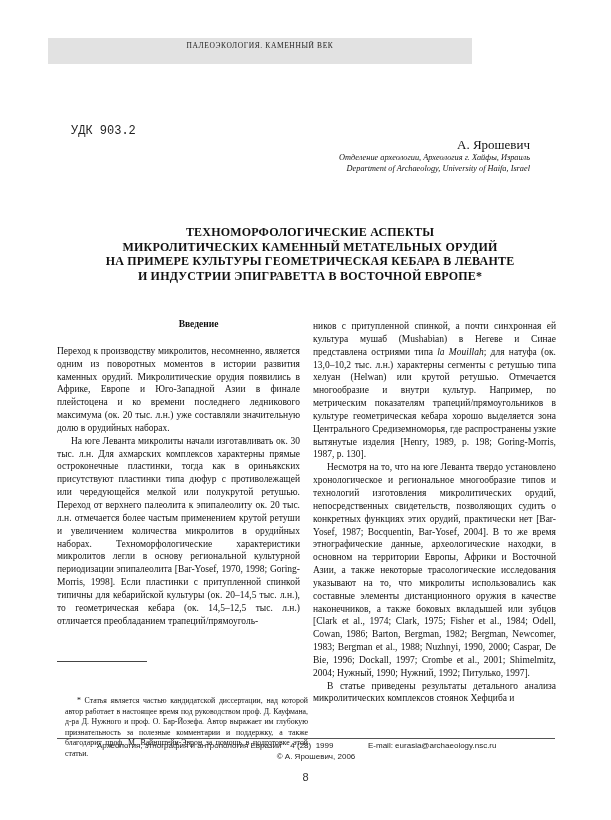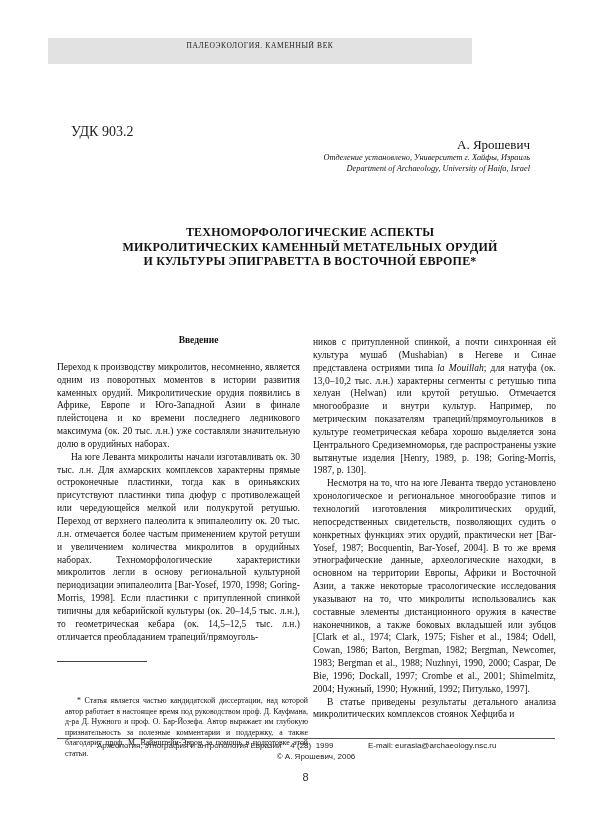--- a/index.html
+++ b/index.html
@@ -1,23 +1,23 @@
 <!DOCTYPE html>
 <html><head>
   <meta charset="utf-8">
   <style>
     html, body { margin: 0; padding: 0; background: #ffffff; }
     body { width: 611px; height: 820px; position: relative; overflow: hidden; font-family: "Liberation Serif", serif; color: #111; }
     .header-band { position: absolute; left: 48px; top: 38px; width: 424px; height: 26px; background: #e2e2e2; text-align: center; font-family: "Liberation Serif", serif; font-size: 7.5px; letter-spacing: 0.6px; line-height: 15px; color: #222; }
-    .udk { position: absolute; left: 71px; top: 124px; font-family: Liberation Serif, serif; font-size: 14px; color: #222; }
+    .udk { position: absolute; left: 71px; top: 124px; font-family: Liberation Mono, monospace; font-size: 12px; color: #222; }
     .author-block { position: absolute; right: 81px; top: 137px; text-align: right; }
     .author-name { font-weight: normal; font-size: 13px; line-height: 16px; }
     .affil { font-style: italic; font-size: 8.3px; line-height: 10.5px; }
     .title { position: absolute; left: 100px; width: 420px; top: 225px; text-align: center; font-weight: bold; font-size: 12px; line-height: 14.5px; letter-spacing: 0.2px; }
-    .col { position: absolute; top: 318px; width: 243px; font-size: 9.5px; line-height: 12.85px; text-align: justify; margin-top: 16px; }
+    .col { position: absolute; top: 318px; width: 243px; font-size: 9.5px; line-height: 12.85px; text-align: justify; }
     .col.left { left: 57px; }
     .col.right { left: 313px; top: 320px; }
     .section-head { text-align: center; font-weight: bold; font-size: 9.5px; margin: 0 0 14px 0; padding-left: 40px; }
     p { margin: 0; text-indent: 14px; }
     p.noindent { text-indent: 0; }
     .fn-rule { position: absolute; left: 57px; top: 661px; width: 90px; border-top: 1px solid #444; }
     .footnote { position: absolute; left: 57px; top: 696px; width: 243px; font-size: 7.8px; line-height: 10.6px; text-align: justify; margin-left: 8px; }
     .footnote p { text-indent: 12px; }
     .bottom-rule { position: absolute; left: 57px; top: 738px; width: 498px; border-top: 1px solid #555; }
     .journal-line { position: absolute; top: 741px; left: 60px; width: 500px; font-family: "Liberation Sans", sans-serif; font-size: 8px; color: #222; }
@@ -31,28 +31,29 @@
 <body>
 
 <div class="header-band">
   <span>ПАЛЕОЭКОЛОГИЯ. КАМЕННЫЙ ВЕК</span>
 </div>
 
 <div class="udk">УДК 903.2</div>
 
 <div class="author-block">
   <div class="author-name">А. Ярошевич</div>
-  <div class="affil">Отделение установлено, Университет г. Хайфы, Израиль</div>
+  <div class="affil">Отделение археологии, Археология г. Хайфы, Израиль</div>
   <div class="affil">Department of Archaeology, University of Haifa, Israel</div>
 </div>
 
 <div class="title">
   <div>ТЕХНОМОРФОЛОГИЧЕСКИЕ АСПЕКТЫ</div>
   <div>МИКРОЛИТИЧЕСКИХ КАМЕННЫЙ МЕТАТЕЛЬНЫХ ОРУДИЙ</div>
-  <div>И КУЛЬТУРЫ ЭПИГРАВЕТТА В ВОСТОЧНОЙ ЕВРОПЕ*</div>
+  <div>НА ПРИМЕРЕ КУЛЬТУРЫ ГЕОМЕТРИЧЕСКАЯ КЕБАРА В ЛЕВАНТЕ</div>
+  <div>И ИНДУСТРИИ ЭПИГРАВЕТТА В ВОСТОЧНОЙ ЕВРОПЕ*</div>
 </div>
 
 <div class="col left">
   <div class="section-head">Введение</div>
   <p class="noindent">Переход к производству микролитов, несомненно, является одним из поворотных моментов в истории развития каменных орудий. Микролитические орудия появились в Африке, Европе и Юго-Западной Азии в финале плейстоцена и ко времени последнего ледникового максимума (ок. 20 тыс. л.н.) уже составляли значительную долю в орудийных наборах.</p>
   <p>На юге Леванта микролиты начали изготавливать ок. 30 тыс. л.н. Для ахмарских комплексов характерны прямые остроконечные пластинки, тогда как в ориньякских присутствуют пластинки типа дюфур с противолежащей или чередующейся мелкой или полукрутой ретушью. Переход от верхнего палеолита к эпипалеолиту ок. 20 тыс. л.н. отмечается более частым применением крутой ретуши и увеличением количества микролитов в орудийных наборах. Техноморфологические характеристики микролитов легли в основу региональной культурной периодизации эпипалеолита [Bar-Yosef, 1970, 1998; Goring-Morris, 1998]. Если пластинки с притупленной спинкой типичны для кебарийской культуры (ок. 20–14,5 тыс. л.н.), то геометрическая кебара (ок. 14,5–12,5 тыс. л.н.) отличается преобладанием трапеций/прямоуголь-</p>
 </div>
 
 <div class="col right">
   <p class="noindent"><span>ников с притупленной спинкой, а почти синхронная ей культура мушаб (Mushabian) в Негеве и Синае представлена остриями типа </span><i>la Mouillah</i><span>; для натуфа (ок. 13,0–10,2 тыс. л.н.) характерны сегменты с ретушью типа хелуан (Helwan) или крутой ретушью. Отмечается многообразие и внутри культур. Например, по метрическим показателям трапеций/прямоугольников в культуре геометрическая кебара хорошо выделяется зона Центрального Средиземноморья, где распространены узкие вытянутые изделия [Henry, 1989, p. 198; Goring-Morris, 1987, p. 130].</span></p>

